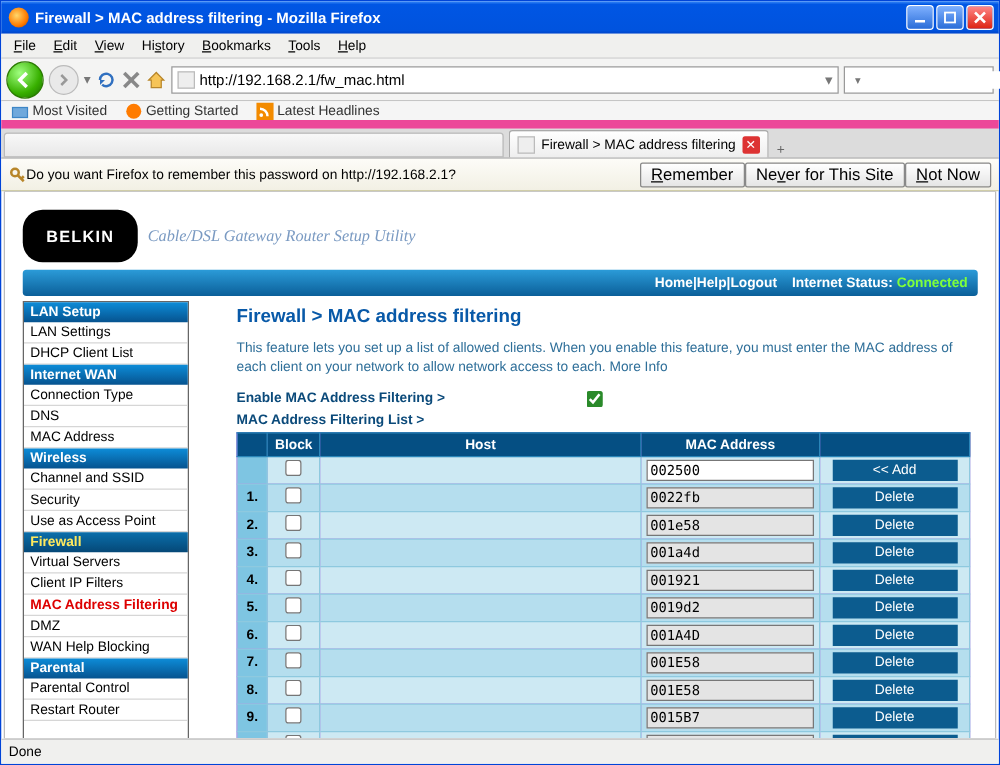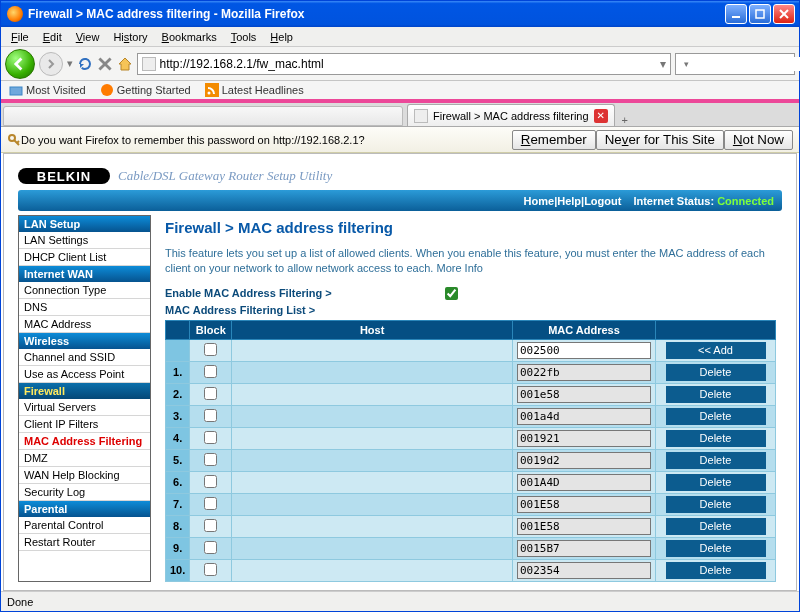--- a/index.html
+++ b/index.html
@@ -24,50 +24,50 @@
 .navbtn.back { background: radial-gradient(circle at 35% 30%, #a0ff80, #38b000 60%, #1a6b00); border:1px solid #2a7a00; }
 .navbtn.fwd { width:24px;height:24px; background:#e9e9e9; border:1px solid #bbb; border-radius:50%; }
 .nav-icon { width:16px;height:16px; display:flex;align-items:center;justify-content:center; cursor:pointer; color:#444; }
 .urlbar { flex:1; height:22px; border:1px solid #999; background:#fff; display:flex;align-items:center; padding:0 4px; gap:4px; font-size:12px; }
 .urlbar .page-icon { width:14px;height:14px; background:#eee; border:1px solid #bbb; }
 .urlbar input { border:0; outline:0; flex:1; font-size:12px; font-family:inherit; }
 .searchbox { width:120px; height:22px; border:1px solid #999; background:#fff; display:flex;align-items:center; padding:0 4px; gap:4px; }
 .searchbox .sico { width:14px;height:14px; }
 .searchbox input { border:0;outline:0;flex:1;font-size:12px;}
 
-.ff-bookmarks { height:22px; background:#f5f5f5; border-bottom:4px solid #ec4899; display:flex; align-items:center; padding-left:4px; gap:6px; font-size:11px; color:#333; }
+.ff-bookmarks { height:22px; background:#f5f5f5; border-bottom:7px solid #ec4899; display:flex; align-items:center; padding-left:4px; gap:6px; font-size:11px; color:#333; }
 .bm-item { display:flex;align-items:center; gap:3px; padding:1px 4px; cursor:pointer; }
 .bm-ico { width:14px;height:14px; }
 
 .ff-tabs { height:24px; background:#dcdcdc; border-bottom:1px solid #aaa; display:flex; align-items:flex-end; padding:0 2px; }
 .blank-area { flex:0 0 400px; height:20px; border:1px solid #bbb; background:linear-gradient(#f8f8f8,#e8e8e8); border-radius:3px 3px 0 0; margin-right:4px;}
 .tab-item { height:22px; background:linear-gradient(#fff,#eee); border:1px solid #aaa; border-bottom:0; border-radius:3px 3px 0 0; display:flex;align-items:center; padding:0 6px; gap:5px; font-size:11px; }
 .tab-close { width:14px;height:14px; background:#d33; color:#fff; border-radius:2px; display:flex;align-items:center;justify-content:center; font-size:10px; cursor:pointer; }
 .tab-plus { width:20px; text-align:center; color:#666; }
 
 .ff-notif { height:26px; background:linear-gradient(#fdfcf8,#f2f0e4); border-bottom:1px solid #d0cda8; display:flex; align-items:center; padding:0 6px; gap:0; font-size:11px; }
 .key-ico { width:14px;height:14px; display:flex;align-items:center;justify-content:center; }
 .notif-spacer { flex:1; }
 .notif-btn { height:20px; padding:1px 8px; background:linear-gradient(#fff,#e5e5e5); border:1px solid #888; border-radius:2px; cursor:pointer; text-decoration:none; color:#000; }
 .notif-btn u { text-decoration:underline; }
 
 
 .content-viewport { flex:1; overflow:auto; background:#fff; border:1px solid #bbb; margin:0 2px; }
 .router-page { padding:14px 14px 0 14px; font-family: Verdana, sans-serif; }
 
 .belkin-header { display:flex; align-items:center; gap:8px; padding-bottom:6px; }
-.belkin-logo { width:92px; height:16px; background:#000; color:#fff; display:flex;align-items:center;justify-content:center; font-weight:bold; font-size:13px; border-radius:16px; letter-spacing:1px; }
+.belkin-logo { width:92px; height:42px; background:#000; color:#fff; display:flex;align-items:center;justify-content:center; font-weight:bold; font-size:13px; border-radius:16px; letter-spacing:1px; }
 .belkin-sub { color:#7a9ac2; font-style:italic; font-family: Georgia, serif; font-size:13px; }
 
 .belkin-topbar { height:21px; background: linear-gradient(#2b9bd8,#0b5f99); color:#fff; font-size:11px; font-weight:bold; display:flex; align-items:center; justify-content:flex-end; padding-right:8px; border-radius:3px; }
 .belkin-topbar a { color:#fff; text-decoration:none; }
 .istatus { margin-left:12px; }
 .istatus .connected { color:#7fff3a; }
 
-.belkin-body { display:flex; margin-top:4px; }
+.belkin-body { display:flex; margin-top:4px;gap:24px; }
 
 .sidebar { width:133px; border:1px solid #666; background:#fff; font-size:11px; }
 .sb-hdr { background: linear-gradient(#0d8cd8,#06538f); color:#fff; font-weight:bold; padding:2px 5px; }
 .sb-hdr.fw { background: linear-gradient(#0b6fab,#054877); color:#ffe95d; }
 .sb-item { padding:2px 5px; color:#000; border-bottom:1px solid #d6d6d6; cursor:pointer; }
 .sb-item.active { color:#d00; font-weight:bold; }
 
 .main { flex:1; padding:4px 6px 0 14px; }
 .page-title { color:#0859a8; font-size:15px; font-weight:bold; margin-bottom:10px; }
 .page-desc { color:#2f6f99; font-size:11px; line-height:1.4; margin-bottom:10px; }
@@ -233,28 +233,28 @@
         <div class="sidebar">
           <div class="sb-hdr">LAN Setup</div>
           <div class="sb-item">LAN Settings</div>
           <div class="sb-item">DHCP Client List</div>
           <div class="sb-hdr">Internet WAN</div>
           <div class="sb-item">Connection Type</div>
           <div class="sb-item">DNS</div>
           <div class="sb-item">MAC Address</div>
           <div class="sb-hdr">Wireless</div>
           <div class="sb-item">Channel and SSID</div>
+          <div class="sb-item">Security</div>
           <div class="sb-item">Use as Access Point</div>
           <div class="sb-hdr fw">Firewall</div>
           <div class="sb-item">Virtual Servers</div>
           <div class="sb-item">Client IP Filters</div>
           <div class="sb-item active">MAC Address Filtering</div>
           <div class="sb-item">DMZ</div>
           <div class="sb-item">WAN Help Blocking</div>
-          <div class="sb-item">Security Log</div>
           <div class="sb-hdr">Parental</div>
           <div class="sb-item">Parental Control</div>
           <div class="sb-item">Restart Router</div>
 
         </div>
 
         <div class="main">
           <div class="page-title">Firewall &gt; MAC address filtering</div>
           <div class="page-desc"><span>This feature lets you set up a list of allowed clients. When you enable this feature, you must enter the MAC address of each client on your network to allow network access to each. </span><a>More Info</a></div>
 

